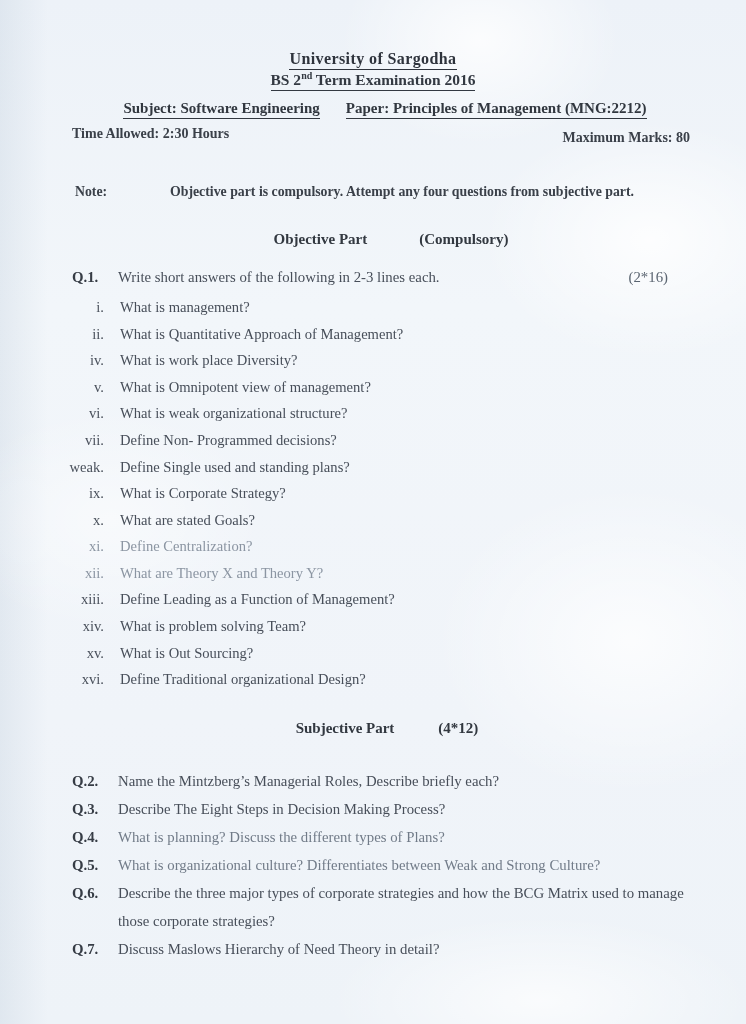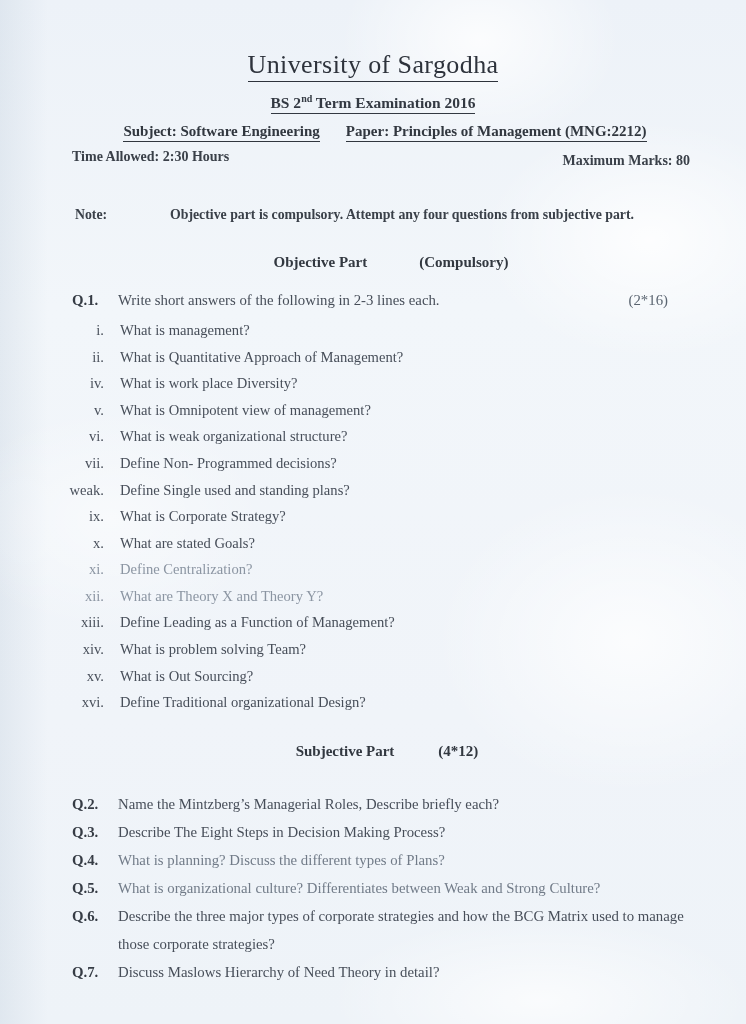--- a/index.html
+++ b/index.html
@@ -18,22 +18,22 @@
       radial-gradient(280px 220px at 630px 640px, rgba(255,255,255,.75), rgba(255,255,255,0) 70%),
       radial-gradient(200px 150px at 480px 40px,  rgba(255,255,255,.8),  rgba(255,255,255,0) 70%),
       radial-gradient(220px 160px at 110px 520px, rgba(255,255,255,.5),  rgba(255,255,255,0) 70%),
       radial-gradient(300px 120px at 540px 1000px,rgba(255,255,255,.7),  rgba(255,255,255,0) 70%),
       linear-gradient(90deg, rgba(186,201,216,.28), rgba(186,201,216,0) 48px),
       linear-gradient(180deg,#edf2f8 0%,#f2f6fa 30%,#f0f4f9 70%,#eef3f8 100%);
   }
   .u{border-bottom:1.6px solid currentColor;padding-bottom:1px;}
 
   .title-wrap{padding-top:50px;text-align:center;}
-  .title{display:inline-block;font-weight:normal;font-size:26px;color:#2e333c;letter-spacing:.4px;}
-  .examline-wrap{margin-top:11px;text-align:center;}
+  .title{display:inline-block;font-weight:bold;font-size:16px;color:#2e333c;letter-spacing:.4px;}
+  .examline-wrap{text-align:center;}
   .examline{display:inline-block;font-weight:bold;font-size:15.5px;color:#333942;}
   .examline sup{font-size:10px;}
   .subjectrow{margin-top:9px;display:flex;justify-content:center;gap:26px;
     font-weight:bold;font-size:15px;color:#31373f;transform:translateX(12px);}
   .metarow{margin:7px 56px 0 72px;display:flex;justify-content:space-between;
     font-weight:bold;font-size:14px;color:#3a4049;text-align:center;}
   .metarow .right{margin-top:4px;}
 
   .noterow{margin:38px 40px 0 75px;display:flex;font-weight:bold;font-size:13.8px;color:#3a4049;}
   .noterow .note-label{width:95px;flex:0 0 95px;}

